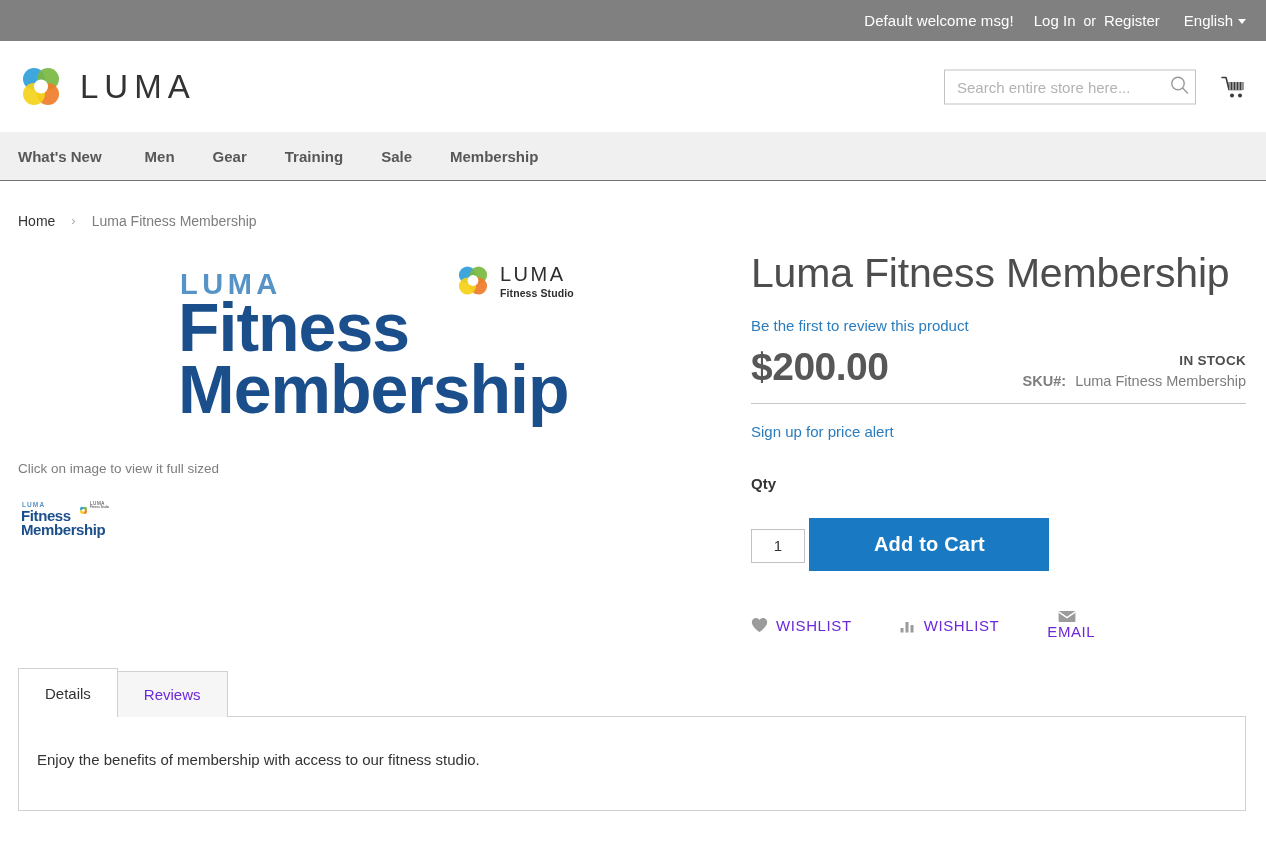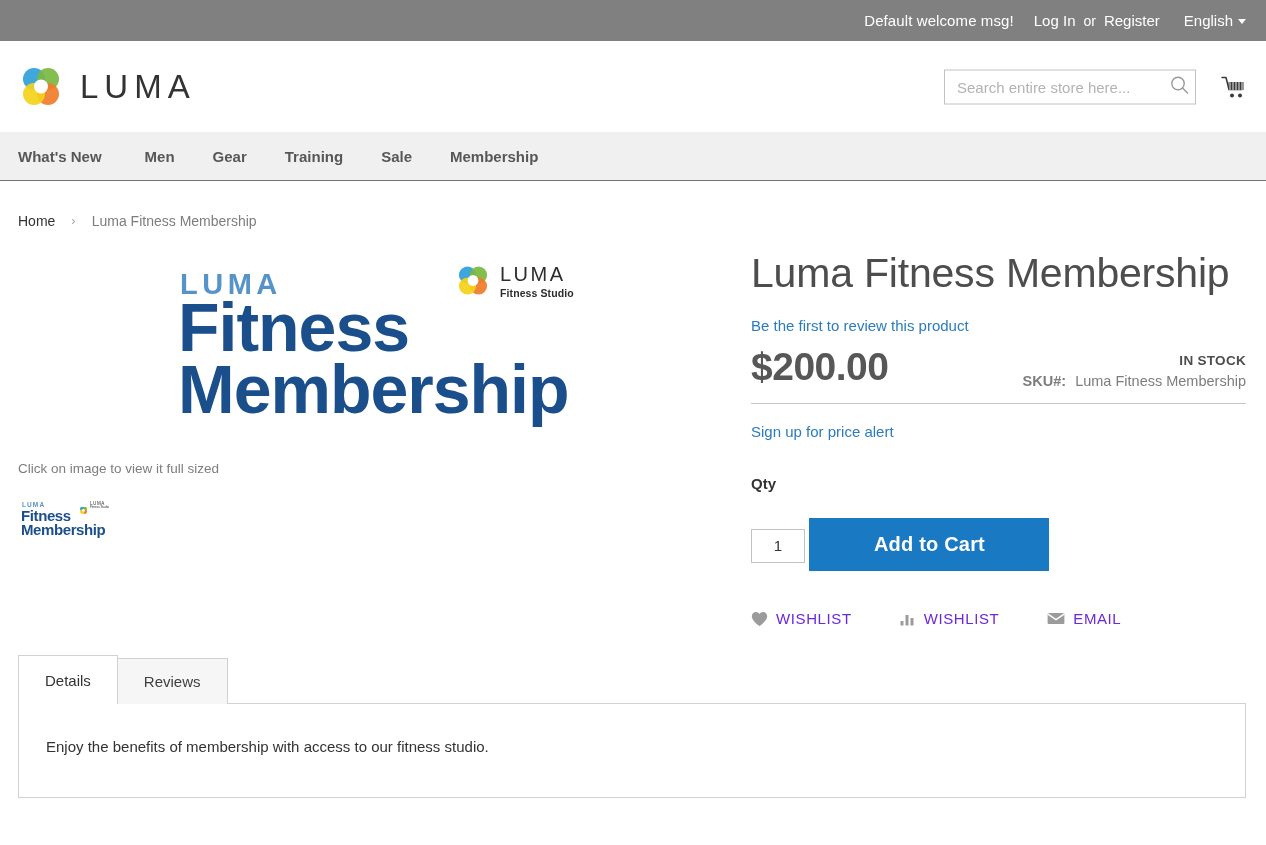--- a/index.html
+++ b/index.html
@@ -173,40 +173,40 @@
   .add-to-cart {
     margin-top: 26px; width: 240px; height: 53px; background: #1979c3;
     border: none; color: #ffffff; font-size: 20px; font-weight: 700; cursor: pointer;
     font-family: "Liberation Sans", sans-serif; letter-spacing: .2px;
   }
   .action-links { display: flex; align-items: center; margin-top: 39px; }
   .action-link {
     display: flex; align-items: center; text-decoration: none; color: #6d28d9;
     font-size: 15px; letter-spacing: .6px; cursor: pointer; margin-right: 48px;
   }
-  .action-link:last-child { margin-right: 0; }
+  .action-link:last-child { margin-right: 0; flex-direction: column; }
   .action-icon { display: flex; align-items: center; margin-right: 8px; }
 
   
   .tabs-section { margin: 28px 20px 0 18px; }
   .tabs-row { display: flex; align-items: flex-end; position: relative; z-index: 2; }
   .tab {
     padding: 0 26px; height: 46px; line-height: 46px; font-size: 15px;
     border: 1px solid #d1d1d1; border-bottom: none; background: #f6f6f6;
-    color: #404040; cursor: pointer; margin-right: -1px; position: relative;
+    color: #6d28d9; cursor: pointer; margin-right: -1px; position: relative;
   }
   .tab.active {
     background: #ffffff; color: #333333; height: 49px; line-height: 49px;
     z-index: 3;
   }
   .tab.active::after {
     content: ""; position: absolute; left: 0; right: 0; bottom: -1px; height: 2px; background: #ffffff;
   }
   .tab-content {
-    border: 1px solid #d1d1d1; background: #ffffff; padding: 32px 34px 38px 27px;
+    border: 1px solid #d1d1d1; background: #ffffff; padding: 32px 34px 38px 18px;
     margin-top: -1px; min-height: 92px; position: relative; z-index: 1;
   }
   .tab-text { font-size: 15px; color: #333333; line-height: 1.5; }
 </style>
 </head>
 <body>
 
 <div class="page">
 
   <div class="top-panel">

